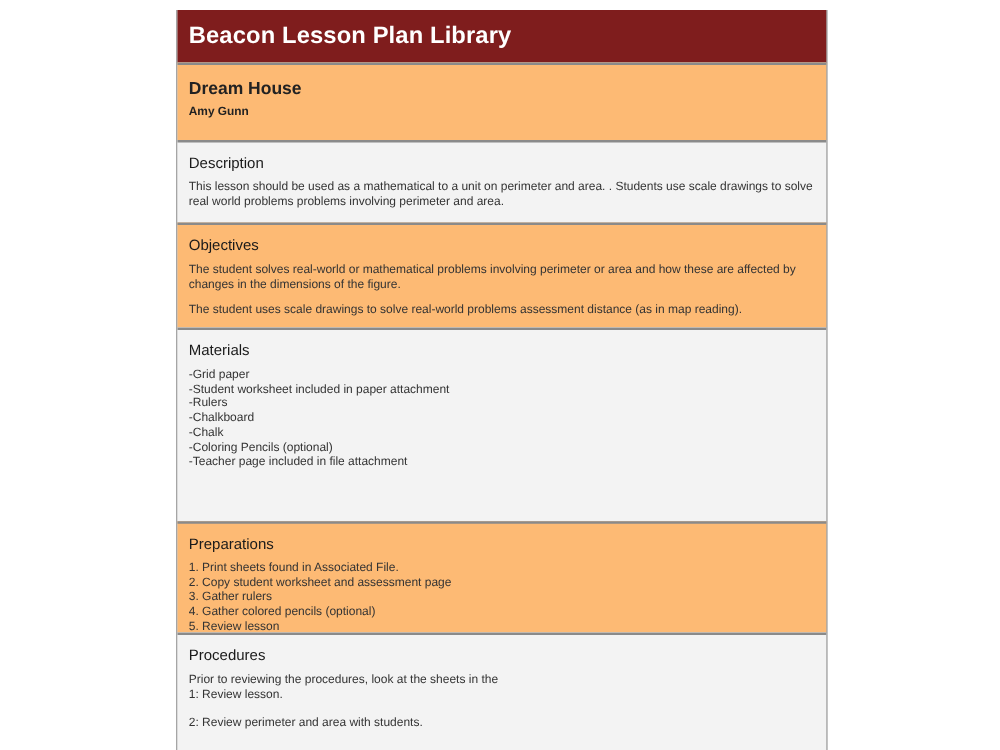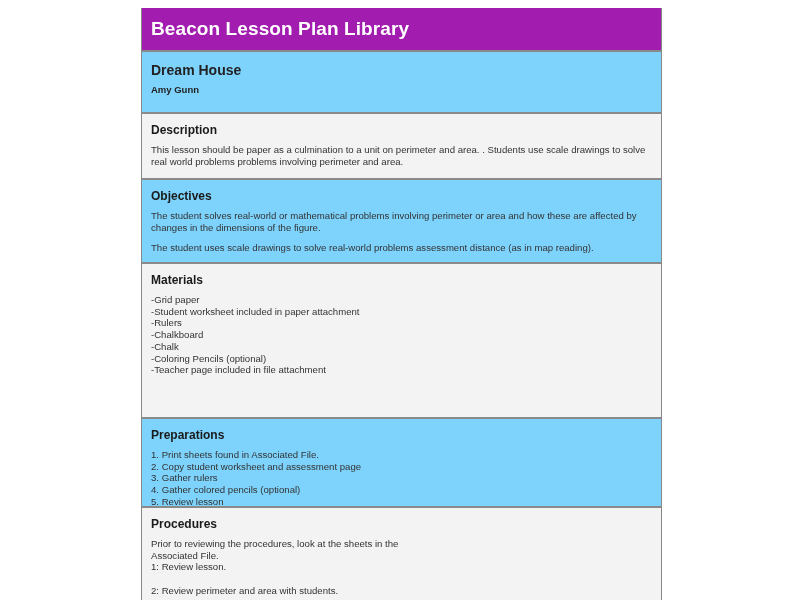--- a/index.html
+++ b/index.html
@@ -1,26 +1,26 @@
 <!DOCTYPE html>
 <html><head>
 <meta charset="utf-8">
 <style>
   html, body { margin: 0; padding: 0; background: #ffffff; }
   body { width: 800px; height: 600px; overflow: hidden; position: relative; font-family: "Liberation Sans", sans-serif; color: #222; }
   .page { position: absolute; left: 141px; top: 8px; width: 519px; border-left: 1px solid #888; border-right: 1px solid #888; }
-  .banner { background: #a21caf; height: 42px; display: flex; align-items: center; padding-left: 9px; }
+  .banner { background: #7f1d1d; height: 42px; display: flex; align-items: center; padding-left: 9px; }
   .banner h1 { margin: 0; color: #fff; font-size: 19px; font-weight: bold; letter-spacing: 0.1px; }
   .section { border-top: 2px solid #8a8a8a; padding: 8px 9px 0 9px; box-sizing: border-box; }
-  .section.white { background: #7dd3fc; }
+  .section.white { background: #fdba74; }
   .section.gray { background: #f3f3f3; }
   .title-block { height: 62px; }
   .title-block h2 { margin: 2px 0 6px 0; font-size: 14px; font-weight: bold; color: #222; }
   .author { font-size: 9.5px; font-weight: bold; color: #222; }
-  .section h3 { margin: 1px 0 7px 0; font-size: 12px; font-weight: bold; color: #1a1a1a; }
+  .section h3 { margin: 1px 0 7px 0; font-size: 12px; font-weight: normal; color: #1a1a1a; }
   .section p { margin: 0 0 9px 0; font-size: 9.6px; line-height: 11.6px; color: #333; }
   .lines { font-size: 9.6px; line-height: 11.7px; color: #333; }
   .lines div { white-space: nowrap; }
   .gap { height: 11.7px; }
   #sec-desc { height: 66px; }
   #sec-obj { height: 84px; }
   #sec-mat { height: 155px; }
   #sec-prep { height: 89px; }
   #sec-proc { height: 110px; }
 </style>
@@ -32,21 +32,21 @@
     <h1>Beacon Lesson Plan Library</h1>
   </div>
 
   <div class="section white title-block">
     <h2>Dream House</h2>
     <div class="author">Amy Gunn</div>
   </div>
 
   <div class="section gray" id="sec-desc">
     <h3>Description</h3>
-    <p>This lesson should be paper as a culmination to a unit on perimeter and area. . Students use scale drawings to solve real world problems problems involving perimeter and area.</p>
+    <p>This lesson should be used as a mathematical to a unit on perimeter and area. . Students use scale drawings to solve real world problems problems involving perimeter and area.</p>
   </div>
 
   <div class="section white" id="sec-obj">
     <h3>Objectives</h3>
     <p>The student solves real-world or mathematical problems involving perimeter or area and how these are affected by changes in the dimensions of the figure.</p>
     <p>The student uses scale drawings to solve real-world problems assessment distance (as in map reading).</p>
   </div>
 
   <div class="section gray" id="sec-mat">
     <h3>Materials</h3>
@@ -69,19 +69,18 @@
       <div>3. Gather rulers</div>
       <div>4. Gather colored pencils (optional)</div>
       <div>5. Review lesson</div>
     </div>
   </div>
 
   <div class="section gray" id="sec-proc">
     <h3>Procedures</h3>
     <div class="lines">
       <div>Prior to reviewing the procedures, look at the sheets in the</div>
-      <div>Associated File.</div>
       <div>1: Review lesson.</div>
       <div class="gap"></div>
       <div>2: Review perimeter and area with students.</div>
     </div>
   </div>
 </div>
 
 </body></html>

